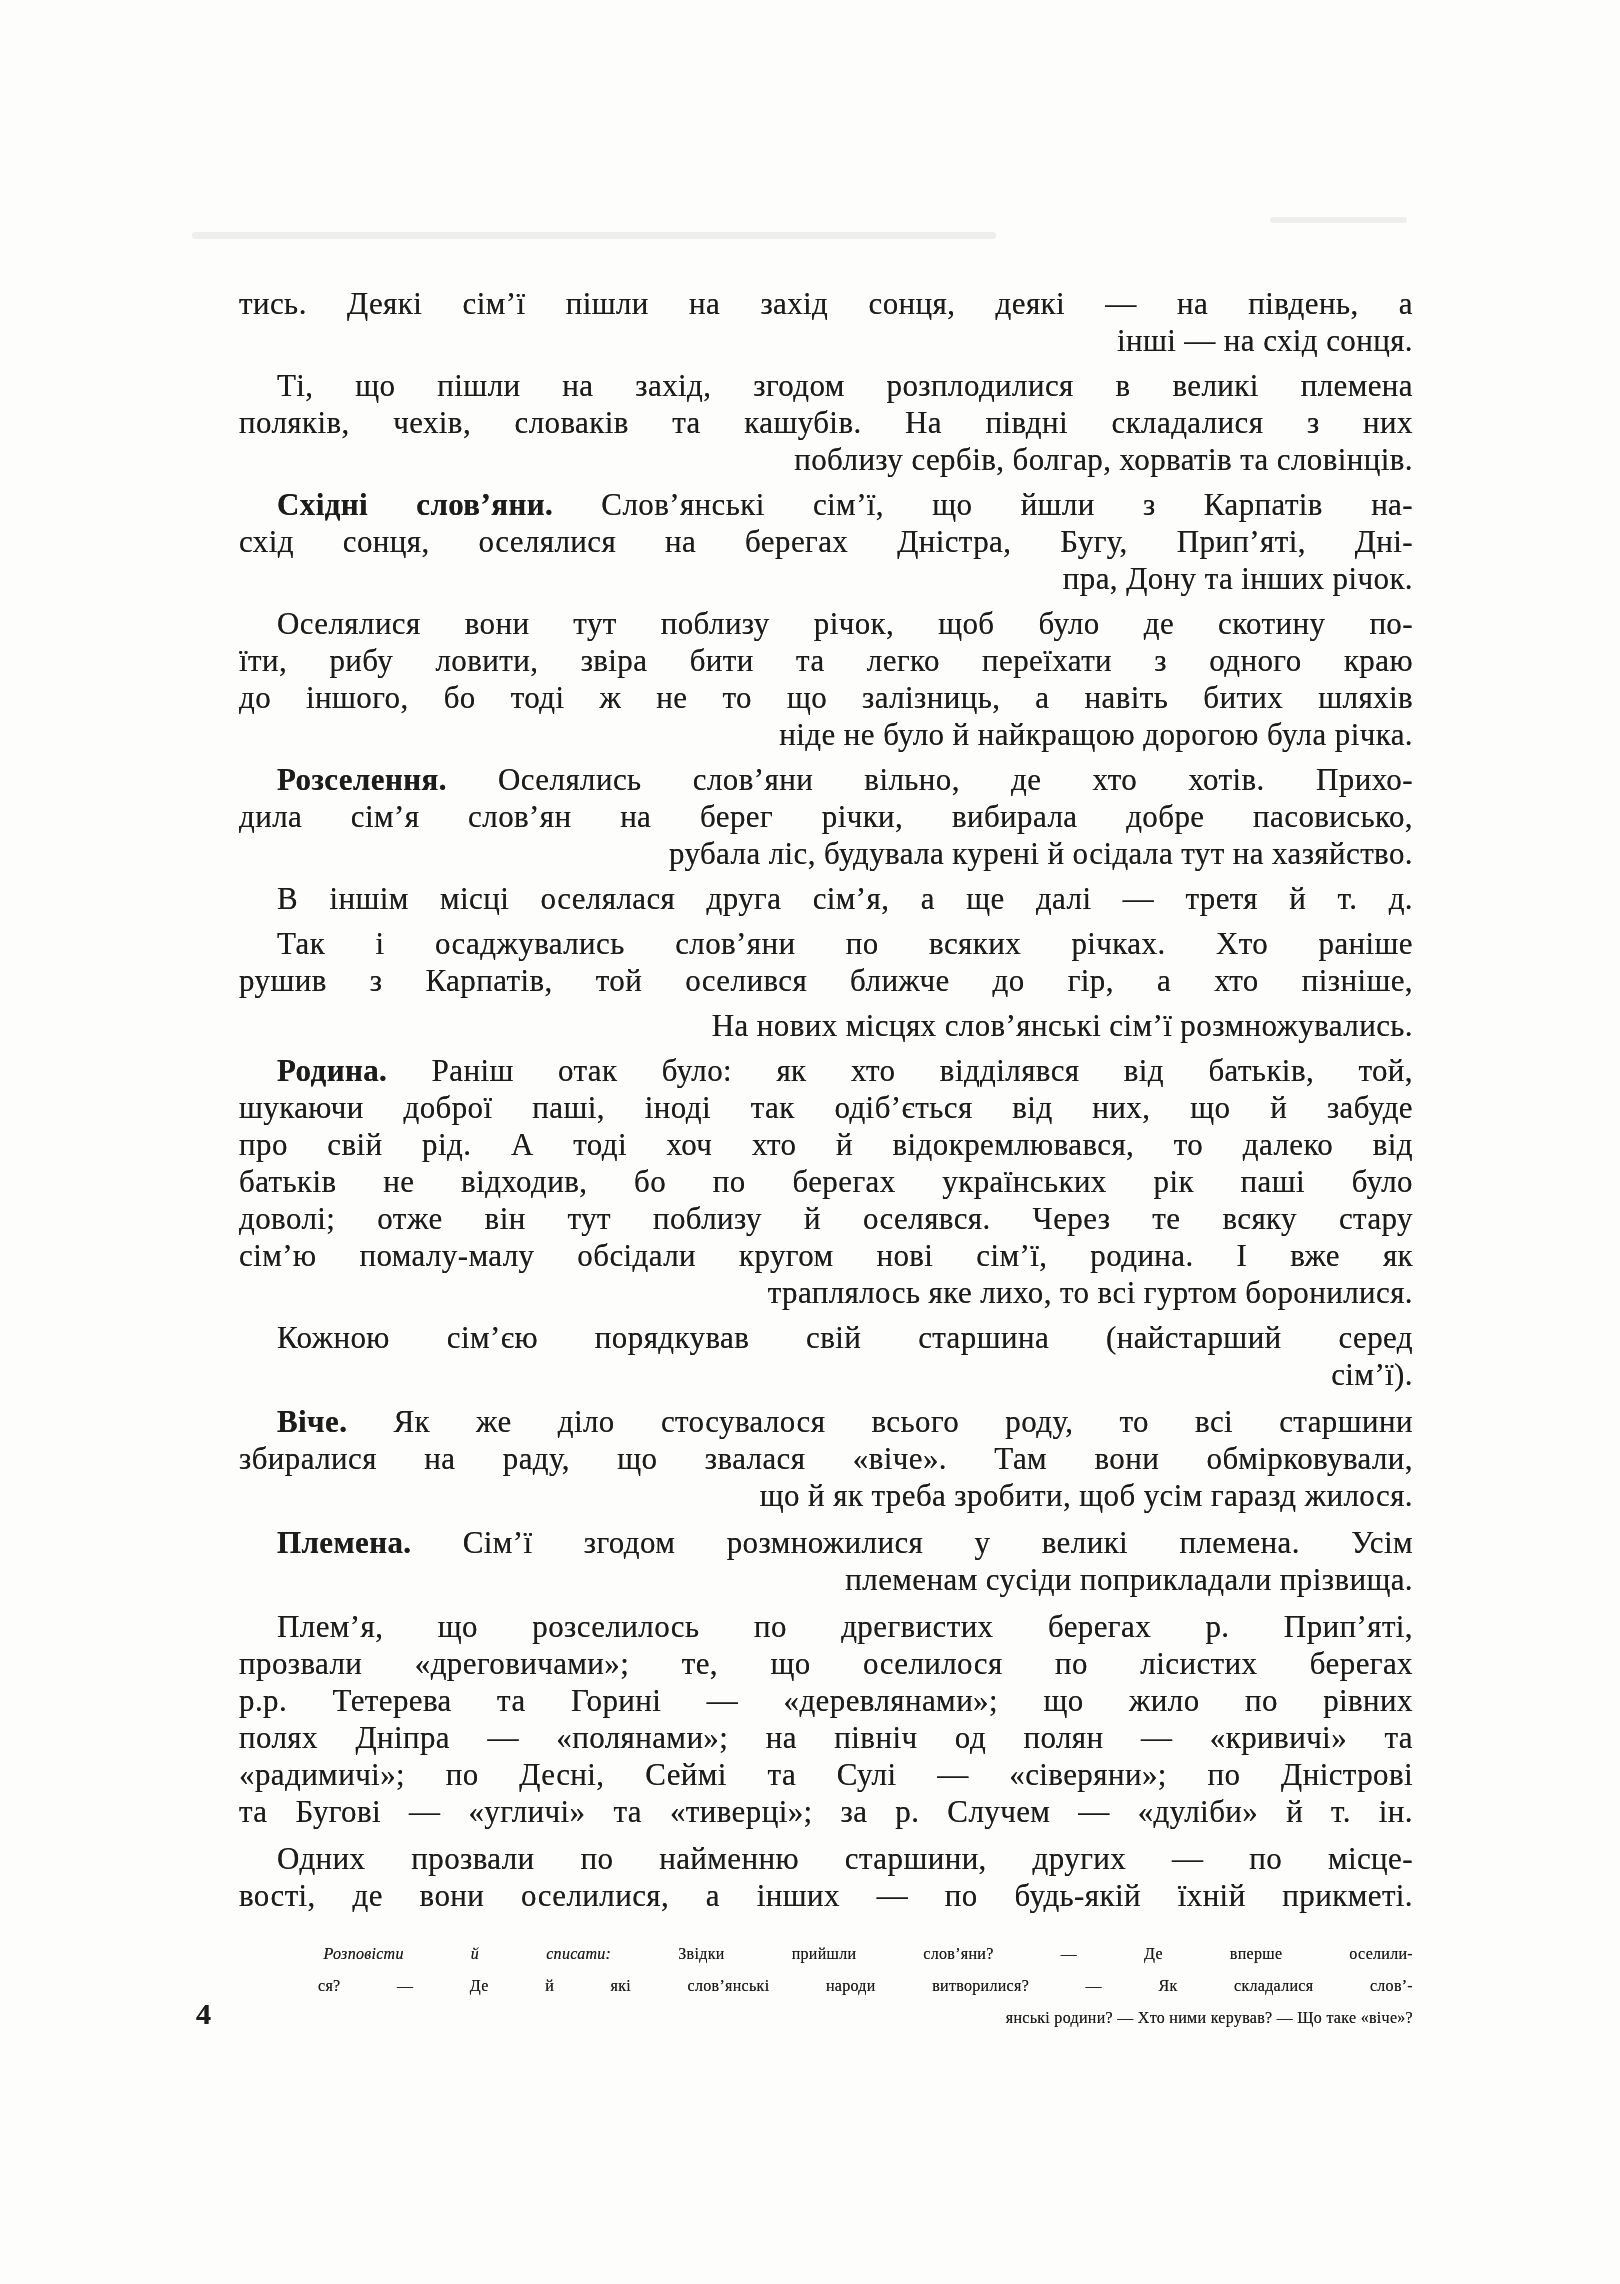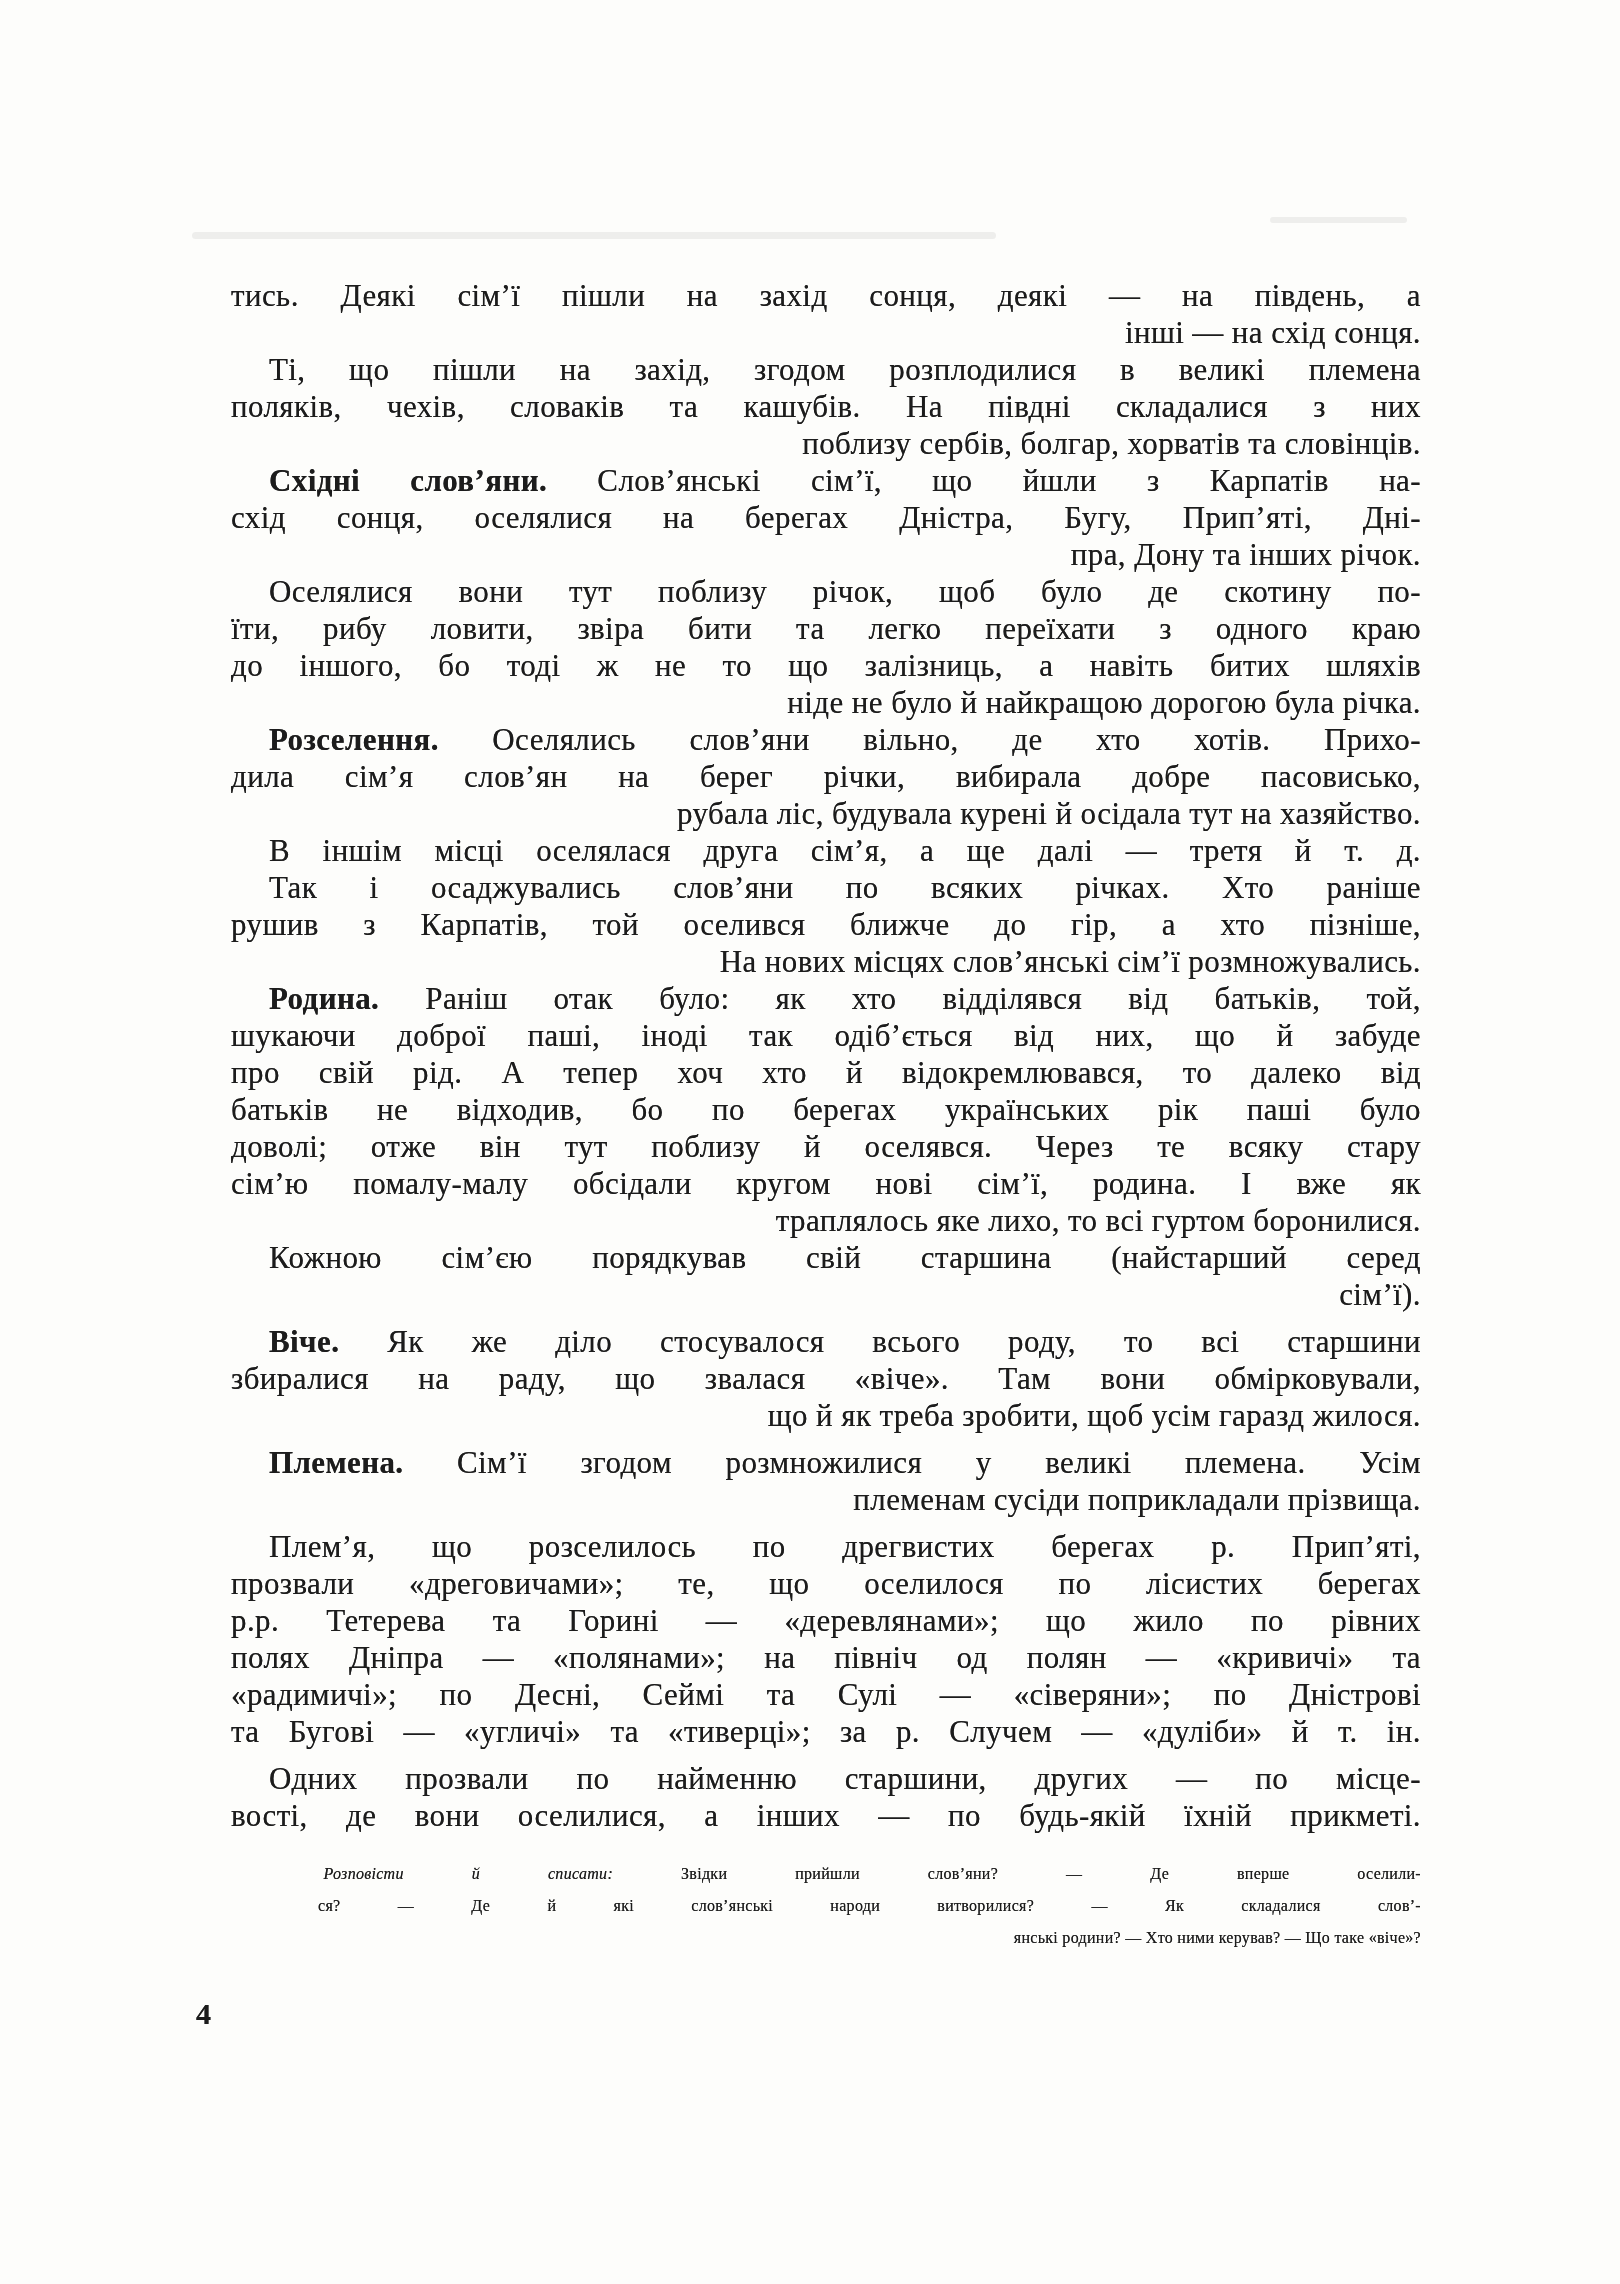--- a/index.html
+++ b/index.html
@@ -15,21 +15,21 @@
     color: #1c1c1c;
     font-family: "Liberation Serif", "DejaVu Serif", serif;
     overflow: hidden;
   }
   .text-column {
     position: absolute;
     left: 231px;
     top: 277px;
     width: 1190px;
   }
-  .para { margin: 0; }
+  .para { margin: 8px; }
   .para.gap { margin-top: 10px; }
   .line {
     font-size: 31px;
     line-height: 37px;
     letter-spacing: 0.4px;
     text-align: right;
     text-shadow: 0 0 0.6px rgba(20,20,20,0.75);
     white-space: normal;
   }
   .line.j {
@@ -103,21 +103,21 @@
       <div class="para">
         <div class="line j indent"><span>Так і осаджувались слов’яни по всяких річках. Хто раніше</span></div>
         <div class="line j"><span>рушив з Карпатів, той оселився ближче до гір, а хто пізніше,</span></div>
       </div>
       <div class="para">
         <div class="line indent"><span>На нових місцях слов’янські сім’ї розмножувались.</span></div>
       </div>
       <div class="para">
         <div class="line j indent"><span class="b">Родина.</span><span> Раніш отак було: як хто відділявся від батьків, той,</span></div>
         <div class="line j"><span>шукаючи доброї паші, іноді так одіб’ється від них, що й забуде</span></div>
-        <div class="line j"><span>про свій рід. А тепер хоч хто й відокремлювався, то далеко від</span></div>
+        <div class="line j"><span>про свій рід. А тоді хоч хто й відокремлювався, то далеко від</span></div>
         <div class="line j"><span>батьків не відходив, бо по берегах українських рік паші було</span></div>
         <div class="line j"><span>доволі; отже він тут поблизу й оселявся. Через те всяку стару</span></div>
         <div class="line j"><span>сім’ю помалу-малу обсідали кругом нові сім’ї, родина. І вже як</span></div>
         <div class="line"><span>траплялось яке лихо, то всі гуртом боронилися.</span></div>
       </div>
       <div class="para">
         <div class="line j indent"><span>Кожною сім’єю порядкував свій старшина (найстарший серед</span></div>
         <div class="line"><span>сім’ї).</span></div>
       </div>
       <div class="para gap">

